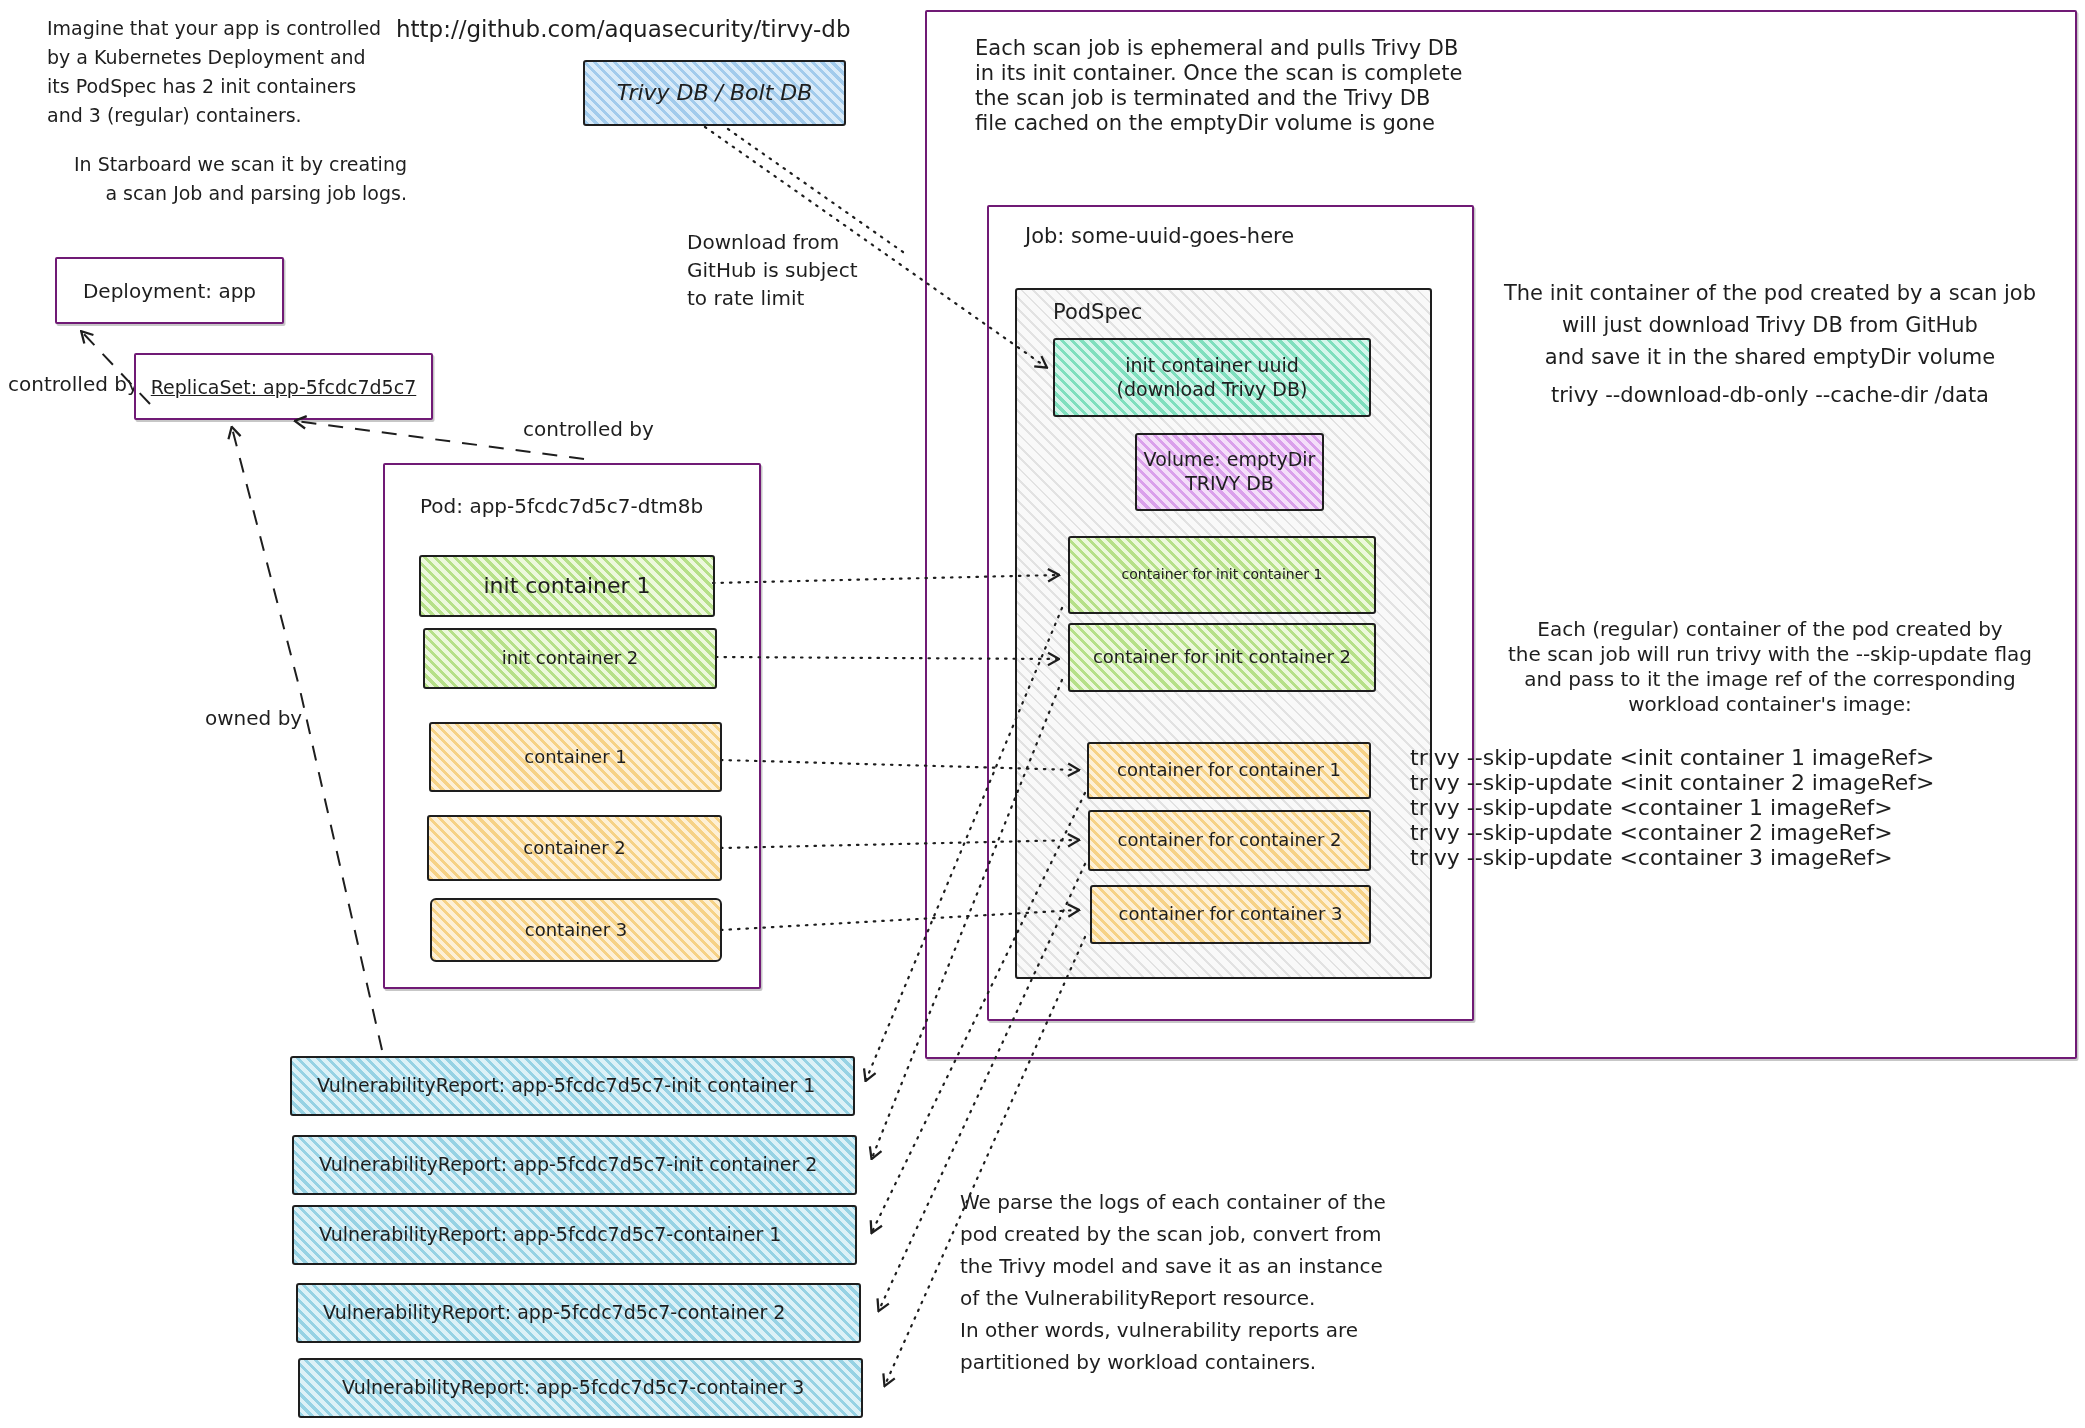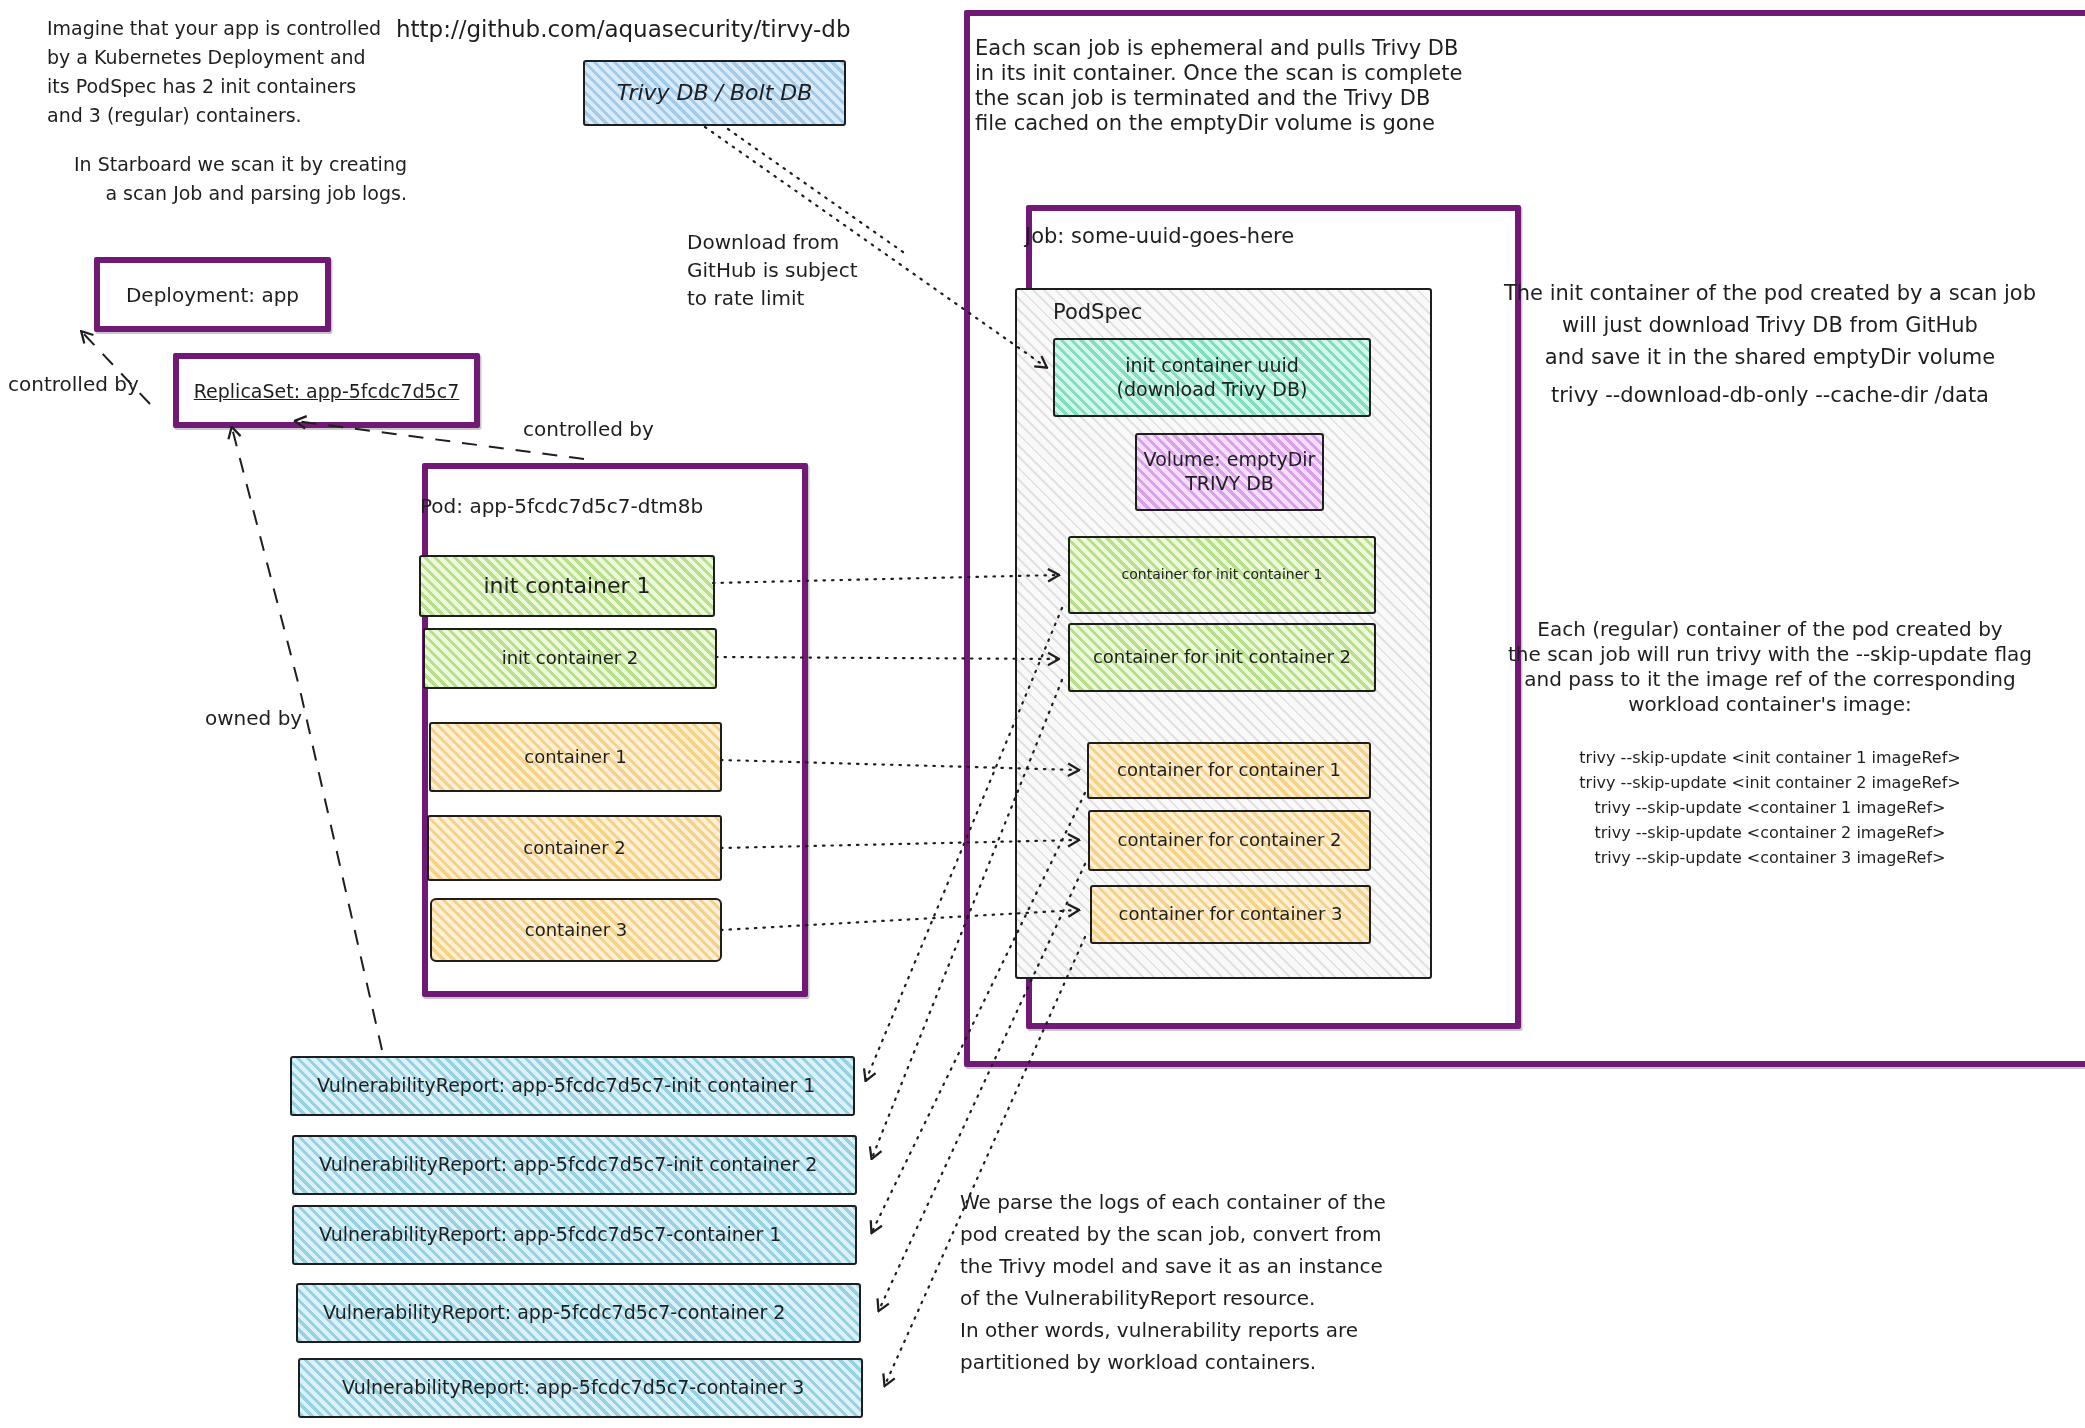--- a/index.html
+++ b/index.html
@@ -1,22 +1,22 @@
 <!DOCTYPE html>
 <html><head>
 <meta charset="utf-8">
 <style>
   html,body{margin:0;padding:0;background:#fff;}
   .canvas{
     position:relative;width:2085px;height:1428px;background:#ffffff;overflow:hidden;
     font-family:"DejaVu Sans","Liberation Sans",sans-serif;color:#1e1e1e;
   }
   .note{position:absolute;white-space:pre-line;color:#1e1e1e;}
-  .frame{position:absolute;background:#ffffff;border:6px solid #701a75;border-radius:2px;
-         box-shadow:1.5px 2px 0 rgba(0,0,0,0.22);margin-left:39px;}
+  .frame{position:absolute;background:#ffffff;border:2px solid #701a75;border-radius:2px;
+         box-shadow:1.5px 2px 0 rgba(0,0,0,0.22);}
   .box{position:absolute;border:2px solid #1e1e1e;border-radius:3px;display:flex;
        align-items:center;justify-content:center;text-align:center;white-space:pre-line;
        color:#1e1e1e;line-height:1.25;}
   .frame-label{position:absolute;color:#1e1e1e;}
   .hatch-blue  {background:repeating-linear-gradient(45deg,#a2cbec 0 3px,#d9ebf9 3px 7px);}
   .hatch-cyan  {background:repeating-linear-gradient(45deg,#96d2e4 0 3px,#dcf1f7 3px 7px);}
   .hatch-teal  {background:repeating-linear-gradient(45deg,#7fdfbe 0 3px,#d5f6ec 3px 7px);}
   .hatch-purple{background:repeating-linear-gradient(45deg,#daa0eb 0 3px,#f4def9 3px 7px);}
   .hatch-green {background:repeating-linear-gradient(45deg,#b6e089 0 3px,#edf8dd 3px 7px);}
   .hatch-orange{background:repeating-linear-gradient(45deg,#f6d286 0 3px,#fdf0d6 3px 7px);}
@@ -110,21 +110,21 @@
   </div>
 
   <div class="note" style="left:1490px;top:277px;width:560px;font-size:21px;line-height:32px;text-align:center;">The init container of the pod created by a scan job
 will just download Trivy DB from GitHub
 and save it in the shared emptyDir volume</div>
   <div class="note" style="left:1490px;top:383px;width:560px;font-size:21px;text-align:center;">trivy --download-db-only --cache-dir /data</div>
   <div class="note" style="left:1478px;top:617px;width:584px;font-size:20px;line-height:25px;text-align:center;">Each (regular) container of the pod created by
 the scan job will run trivy with the --skip-update flag
 and pass to it the image ref of the corresponding
 workload container's image:</div>
-  <div class="note" style="left:1478px;top:745px;width:584px;font-size:16px;line-height:25px;text-align:center;">trivy --skip-update &lt;init container 1 imageRef&gt;
+  <div class="note" style="left:1410px;top:745px;width:584px;font-size:22px;line-height:25px;text-align:left;">trivy --skip-update &lt;init container 1 imageRef&gt;
 trivy --skip-update &lt;init container 2 imageRef&gt;
 trivy --skip-update &lt;container 1 imageRef&gt;
 trivy --skip-update &lt;container 2 imageRef&gt;
 trivy --skip-update &lt;container 3 imageRef&gt;</div>
 
   <div class="box hatch-cyan" style="left:290px;top:1056px;width:565px;height:60px;justify-content:flex-start;padding-left:25px;box-sizing:border-box;font-size:19px;">
     <span>VulnerabilityReport: app-5fcdc7d5c7-init container 1</span>
   </div>
   <div class="box hatch-cyan" style="left:292px;top:1135px;width:565px;height:60px;justify-content:flex-start;padding-left:25px;box-sizing:border-box;font-size:19px;">
     <span>VulnerabilityReport: app-5fcdc7d5c7-init container 2</span>

